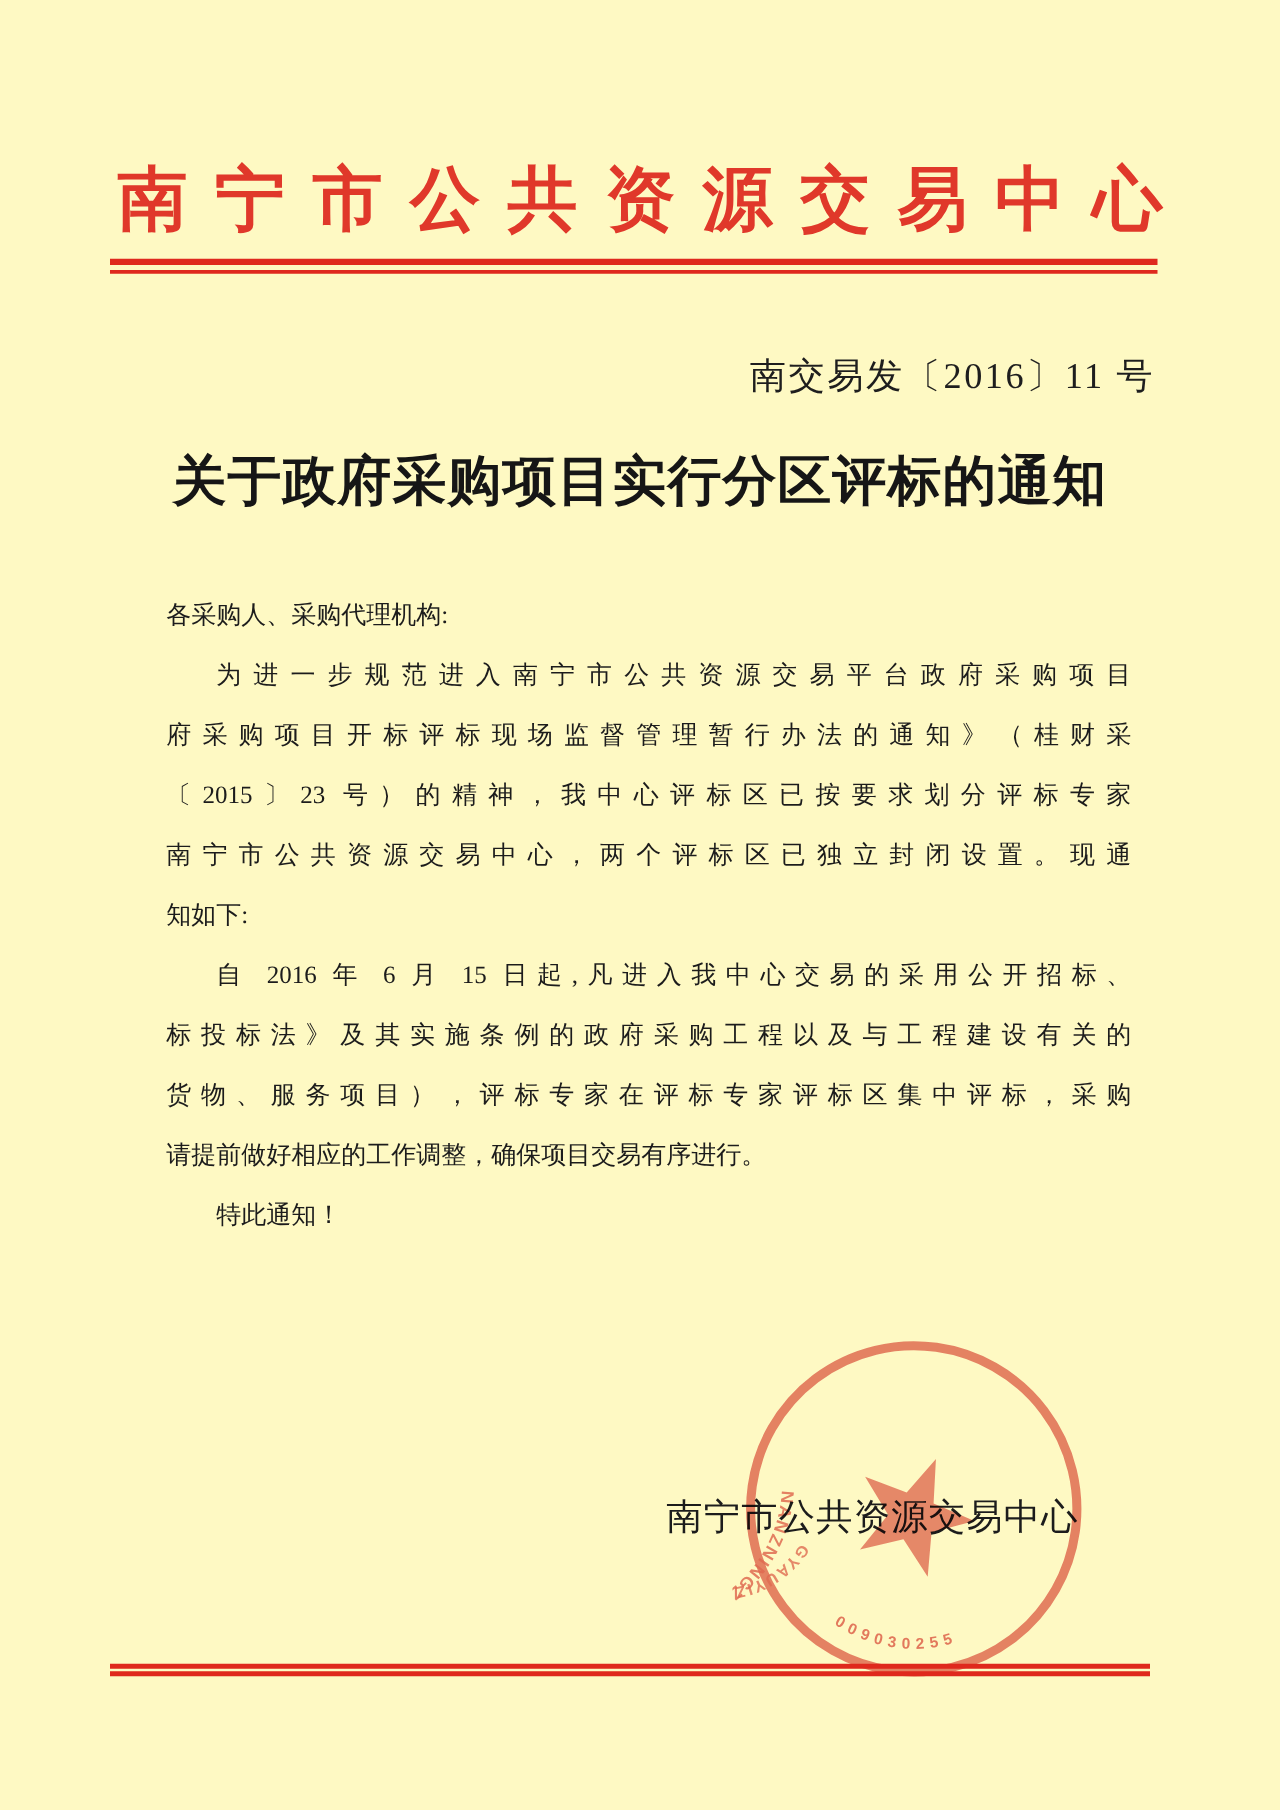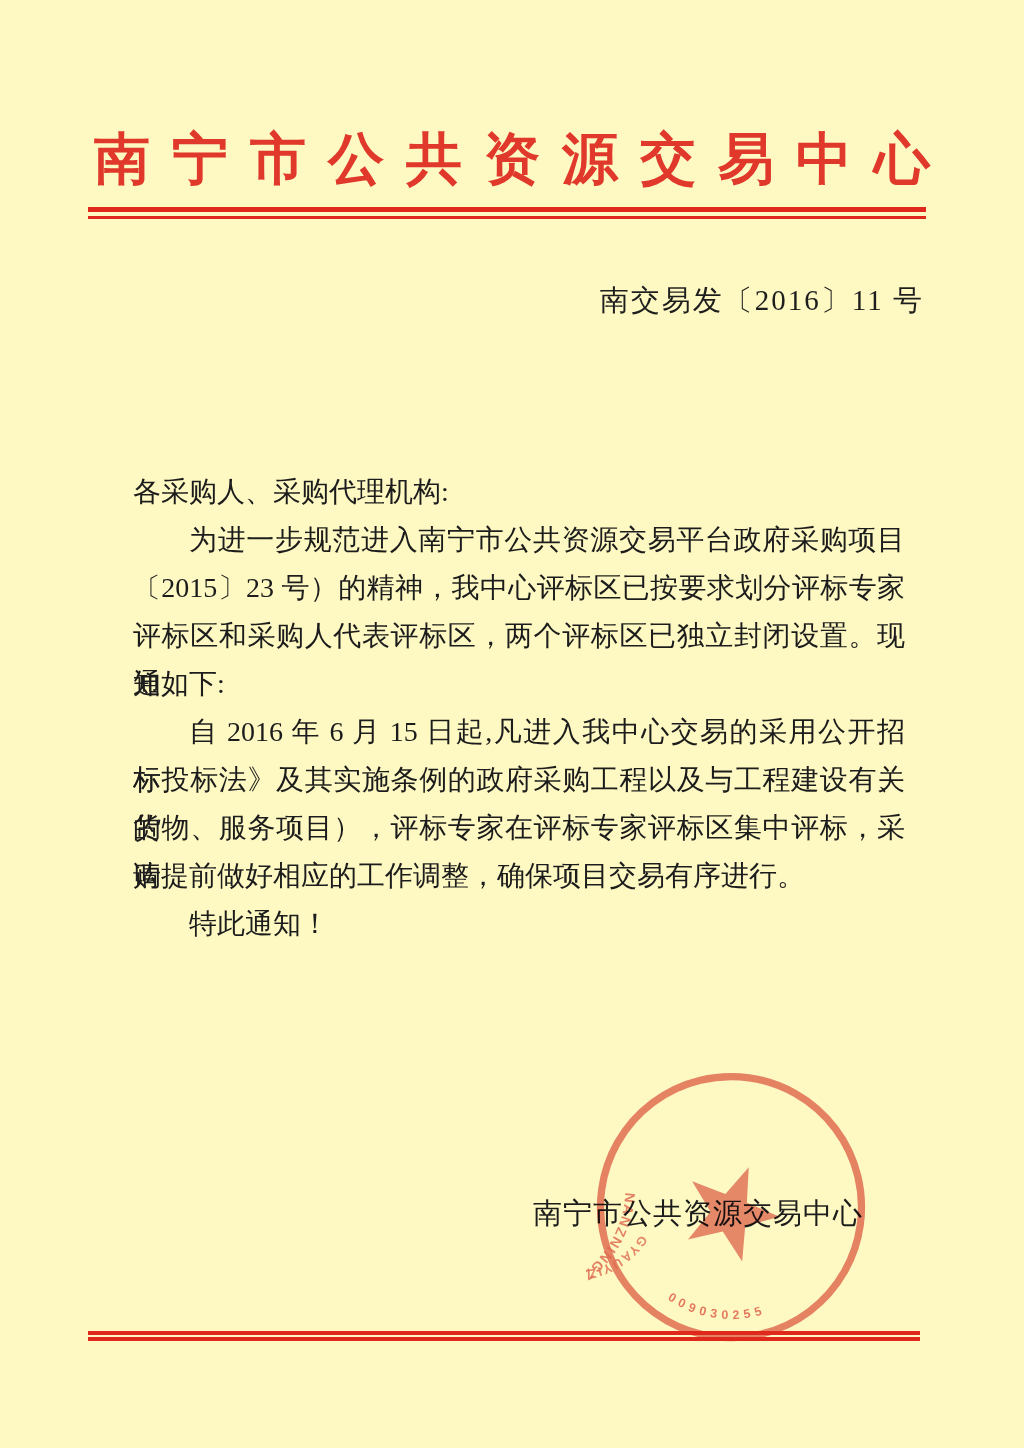--- a/index.html
+++ b/index.html
@@ -31,21 +31,21 @@
     position:absolute; top:281px; right:100px;
     font-size:29px; letter-spacing:2px; white-space:nowrap;
   }
   .doc-title {
     position:absolute; top:356px; left:0; width:100%;
     text-align:center; font-size:43px; font-weight:bold;
     letter-spacing:1px; white-space:nowrap; color:#161616;
   }
   .body-block {
     position:absolute; top:468px; left:133px; width:772px;
-    font-size:28px; line-height:48px; color:#1c1c1c;
+    font-size:20px; line-height:48px; color:#1c1c1c;
   }
   .line { height:48px; overflow:visible; }
   .just { text-align:justify; text-align-last:justify; text-justify:inter-character; }
   .indent { text-indent:2em; }
   .signer {
     position:absolute; top:1194px; left:533px;
     font-size:29px; letter-spacing:1px; white-space:nowrap; color:#1c1c1c;
   }
   .sign-date {
     position:absolute; top:1246px; left:568px; width:260px;
@@ -65,26 +65,28 @@
   <div class="header-title">南宁市公共资源交易中心</div>
 
   <div class="rule top-rule">
     <div class="b1"></div>
     <div class="gap"></div>
     <div class="b2"></div>
   </div>
 
   <div class="doc-number">南交易发〔2016〕11 号</div>
 
+  <div class="doc-title">关于政府采购项目实行分区评标的通知</div>
 
   <div class="body-block">
     <div class="line">各采购人、采购代理机构:</div>
     <div class="line just indent">为进一步规范进入南宁市公共资源交易平台政府采购项目</div>
+    <div class="line just">府采购项目开标评标现场监督管理暂行办法的通知》（桂财采</div>
     <div class="line just">〔2015〕23 号）的精神，我中心评标区已按要求划分评标专家</div>
-    <div class="line just">评标区和采购人代表评标区，两个评标区已独立封闭设置。现通</div>
+    <div class="line just">南宁市公共资源交易中心，两个评标区已独立封闭设置。现通</div>
     <div class="line">知如下:</div>
     <div class="line just indent">自 2016 年 6 月 15 日起,凡进入我中心交易的采用公开招标、</div>
     <div class="line just">标投标法》及其实施条例的政府采购工程以及与工程建设有关的</div>
     <div class="line just">货物、服务项目），评标专家在评标专家评标区集中评标，采购</div>
     <div class="line">请提前做好相应的工作调整，确保项目交易有序进行。</div>
     <div class="line indent">特此通知！</div>
   </div>
 
   <div class="signer">南宁市公共资源交易中心</div>
 

